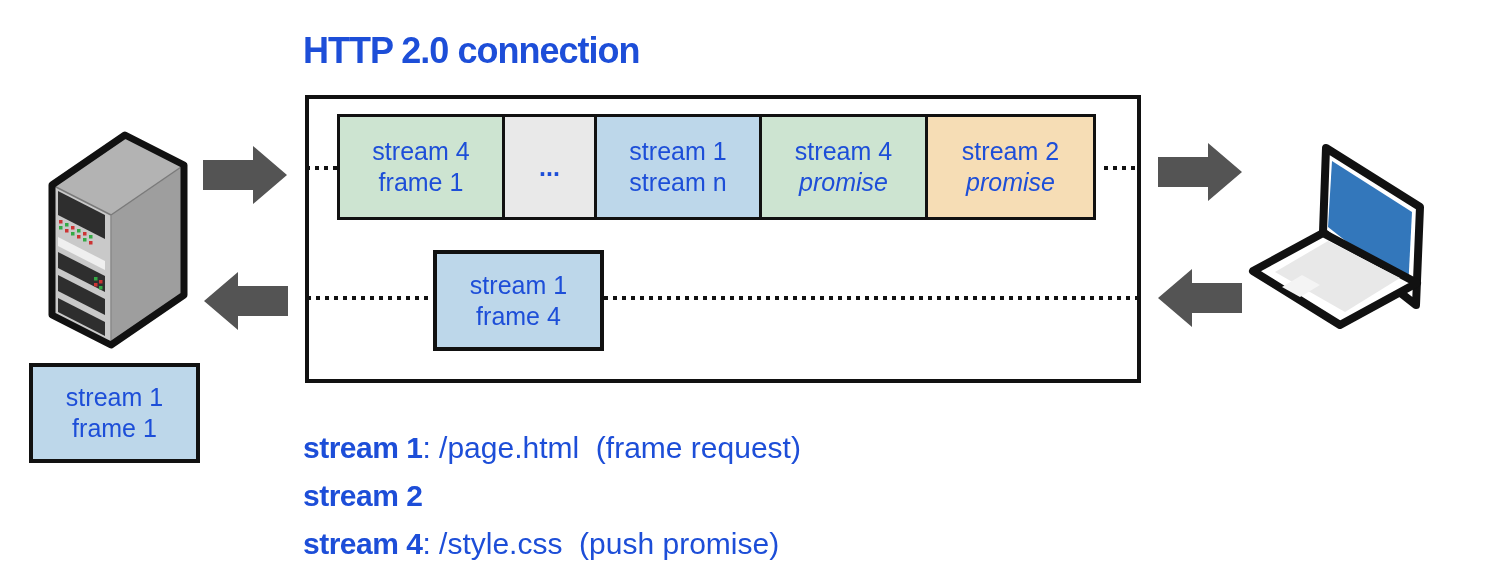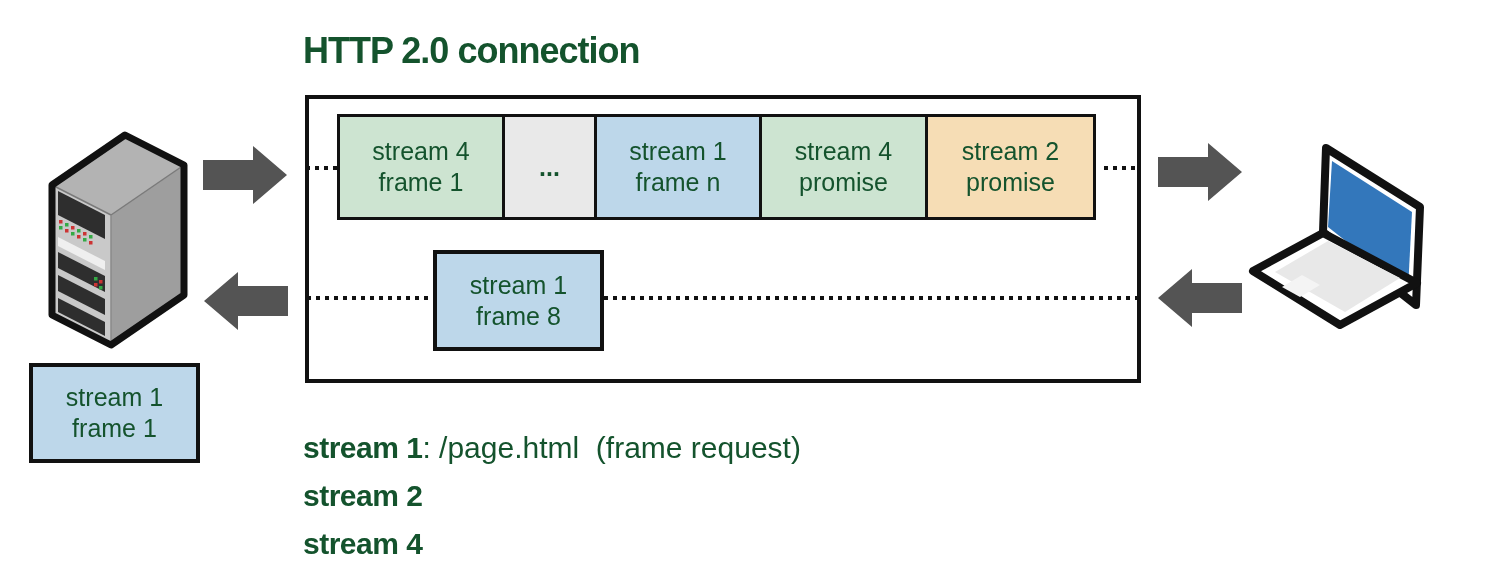--- a/index.html
+++ b/index.html
@@ -1,18 +1,18 @@
 <!DOCTYPE html>
 <html><head>
 <meta charset="utf-8">
 <style>
   html,body{margin:0;padding:0;background:#fff;}
   .stage{
     position:relative;width:1492px;height:568px;background:#ffffff;
-    font-family:"Liberation Sans","DejaVu Sans",sans-serif;color:#14532d;
+    font-family:"Liberation Sans","DejaVu Sans",sans-serif;color:#1d4ed8;
     overflow:hidden;
   }
   .abs{position:absolute;}
   .title{
     left:303px;top:30px;font-size:36px;font-weight:bold;letter-spacing:-1px;
   }
   .conn-box{
     left:305px;top:95px;width:836px;height:288px;border:4px solid #111;
     box-sizing:border-box;background:#fff;
   }
@@ -22,21 +22,21 @@
   }
   .frame-row{
     left:337px;top:114px;height:106px;display:flex;z-index:2;
   }
   .frame{
     box-sizing:border-box;border:3px solid #111;height:106px;
     display:flex;flex-direction:column;justify-content:center;align-items:center;
     font-size:25px;line-height:31px;text-align:center;
   }
   .frame + .frame{margin-left:-3px;}
-  .frame .em{}
+  .frame .em{font-style:italic;}
   .bigframe{
     box-sizing:border-box;border:4px solid #111;z-index:2;
     display:flex;flex-direction:column;justify-content:center;align-items:center;
     font-size:25px;line-height:31px;text-align:center;
   }
   .legend{left:303px;top:431px;font-size:30px;}
   .legend-line{height:48px;display:flex;align-items:flex-start;white-space:pre;}
   .legend-line b{font-weight:bold;letter-spacing:-0.5px;}
   svg{display:block;}
 </style>
@@ -58,35 +58,35 @@
       <span>stream 4</span>
       <span>frame 1</span>
 
     </div>
     <div class="frame" style="width: 95px; background: rgb(233, 233, 233);">
       <span style="font-weight:bold;">...</span>
       <span></span>
     </div>
     <div class="frame" style="width: 168px; background: rgb(189, 215, 234);">
       <span>stream 1</span>
-      <span>frame n</span>
+      <span>stream n</span>
     </div>
     <div class="frame" style="width: 169px; background: rgb(205, 228, 209);">
       <span>stream 4</span>
       <span class="em">promise</span>
     </div>
     <div class="frame" style="width: 171px; background: rgb(246, 221, 181);">
       <span>stream 2</span>
       <span class="em">promise</span>
     </div>
   </div>
 
   <div class="abs bigframe" style="left: 433px; top: 250px; width: 171px; height: 101px; background: rgb(189, 215, 234);">
     <span>stream 1</span>
-    <span>frame 8</span>
+    <span>frame 4</span>
   </div>
 
   <div class="abs bigframe" style="left: 29px; top: 363px; width: 171px; height: 100px; background: rgb(189, 215, 234);">
     <span>stream 1</span>
     <span>frame 1</span>
   </div>
 
   <div class="abs" style="left:42px;top:125px;">
     <svg width="150" height="225" viewBox="0 0 150 225">
       <polygon points="83,10 142,40 69,90 10,60" fill="#b3b3b3"></polygon>
@@ -155,16 +155,16 @@
   </div>
   <div class="abs" style="left:1158px;top:269px;">
     <svg width="84" height="58" viewBox="0 0 84 58">
       <polygon points="84,14 34,14 34,0 0,29 34,58 34,44 84,44" fill="#545454"></polygon>
     </svg>
   </div>
 
   <div class="abs legend">
     <div class="legend-line"><b>stream 1</b><span>: /page.html  (frame request)</span></div>
     <div class="legend-line"><b>stream 2</b></div>
-    <div class="legend-line"><b>stream 4</b></div>
+    <div class="legend-line"><b>stream 4</b><span>: /style.css  (push promise)</span></div>
   </div>
 
 </div>
 
 </body></html>

